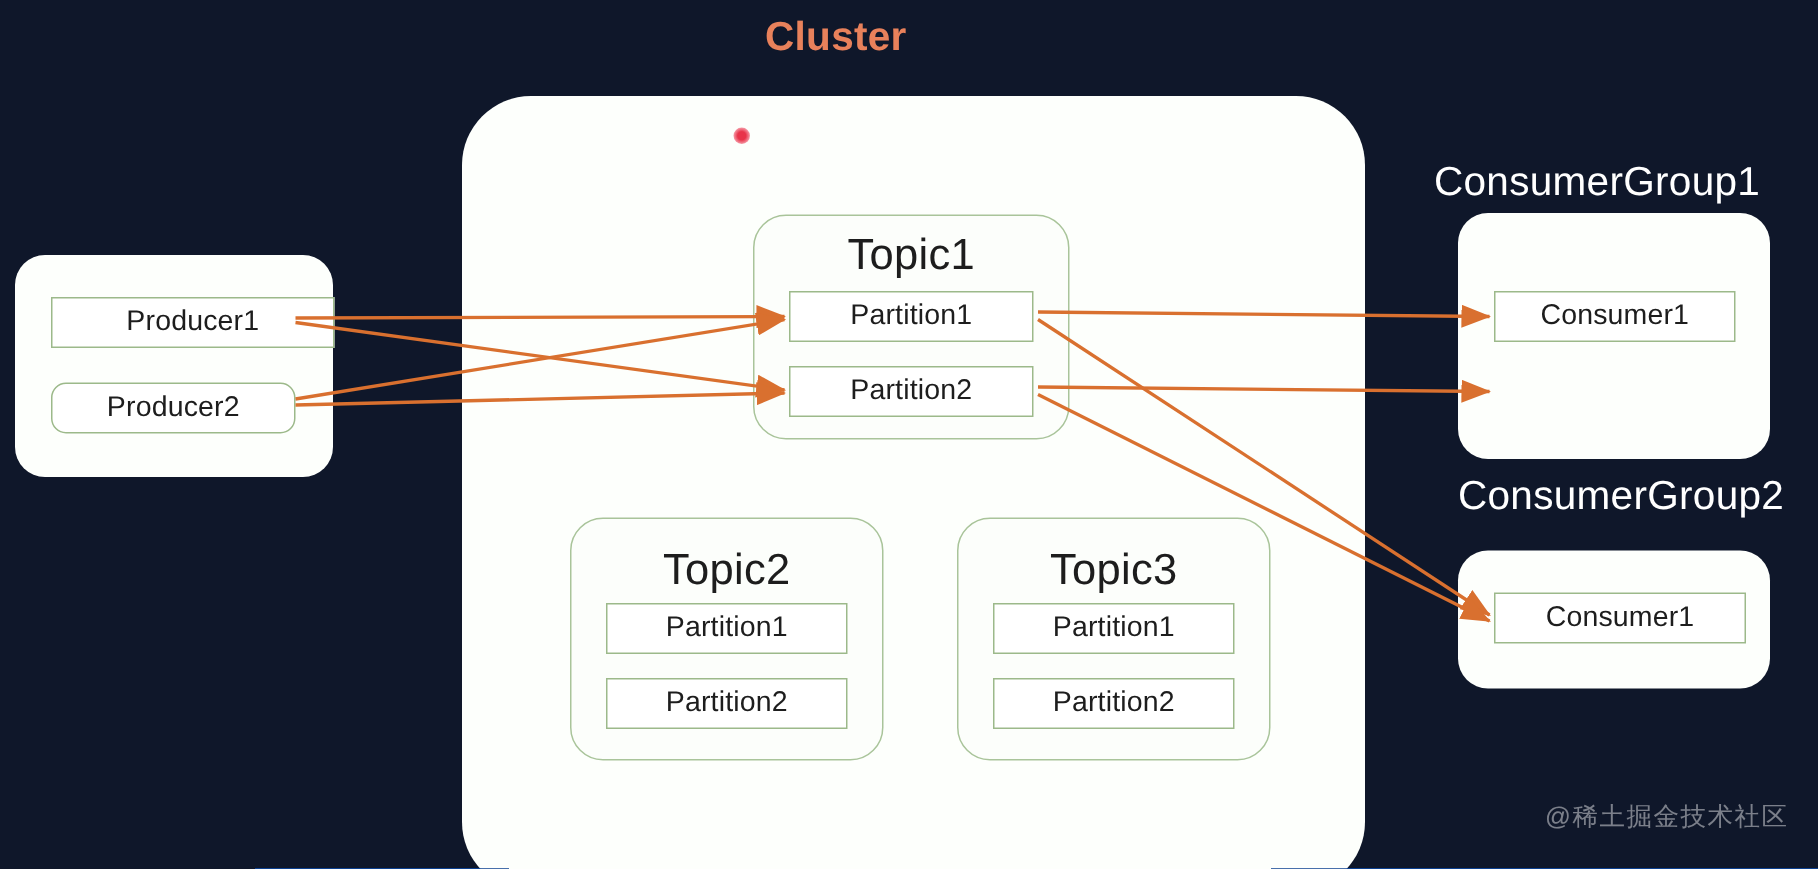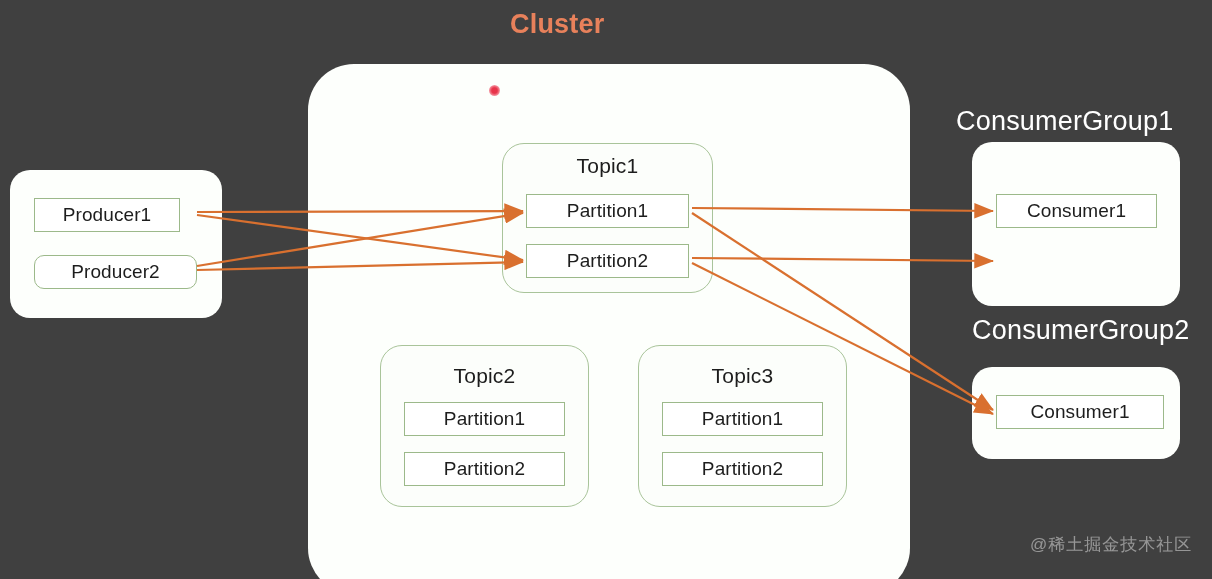--- a/index.html
+++ b/index.html
@@ -4,21 +4,21 @@
 <style>
   html, body {
     margin: 0;
     padding: 0;
     background: #0b62e4;
   }
   #stage {
     position: relative;
     width: 1212px;
     height: 579px;
-    background: #404040;
+    background: #0f172a;
     overflow: hidden;
     font-family: "Liberation Sans", sans-serif;
   }
 
   
   .panel {
     position: absolute;
     background: #fdfffc;
     border-radius: 20px;
   }
@@ -44,21 +44,21 @@
     background: #fcfefb;
     border: 1px solid #a9c49a;
     border-radius: 22px;
     box-sizing: border-box;
   }
   .topic-title {
     position: absolute;
     width: 100%;
     text-align: center;
     color: #1d1d1d;
-    font-size: 21px;
+    font-size: 29px;
     letter-spacing: 0.2px;
   }
 
   
   .blue-label {
     position: absolute;
     font-size: 27px;
     letter-spacing: 0.2px;
     white-space: nowrap;
   }
@@ -99,21 +99,21 @@
 
 <div id="stage">
 
   <div class="blue-label title-cluster" style="left:510px; top:9px;">Cluster</div>
 
   <div class="panel cluster-panel" style="left:308px; top:64px; width:602px; height:530px;"></div>
 
   <div class="dot" style="left:489px; top:85px;"></div>
 
   <div class="panel" style="left:10px; top:170px; width:212px; height:148px;"></div>
-  <div class="gbox" style="left:34px; top:198px; width:146px; height:34px;">Producer1</div>
+  <div class="gbox" style="left:34px; top:198px; width:189px; height:34px;">Producer1</div>
   <div class="gbox" style="left:34px; top:255px; width:163px; height:34px;border-radius:10px;">Producer2</div>
 
   <div class="topic-frame" style="left:502px; top:143px; width:211px; height:150px;">
     <div class="topic-title" style="left:0; top:10px;">Topic1</div>
   </div>
   <div class="gbox" style="left:526px; top:194px; width:163px; height:34px;">Partition1</div>
   <div class="gbox" style="left:526px; top:244px; width:163px; height:34px;">Partition2</div>
 
   <div class="topic-frame" style="left:380px; top:345px; width:209px; height:162px;">
     <div class="topic-title" style="left:0; top:18px;">Topic2</div>

